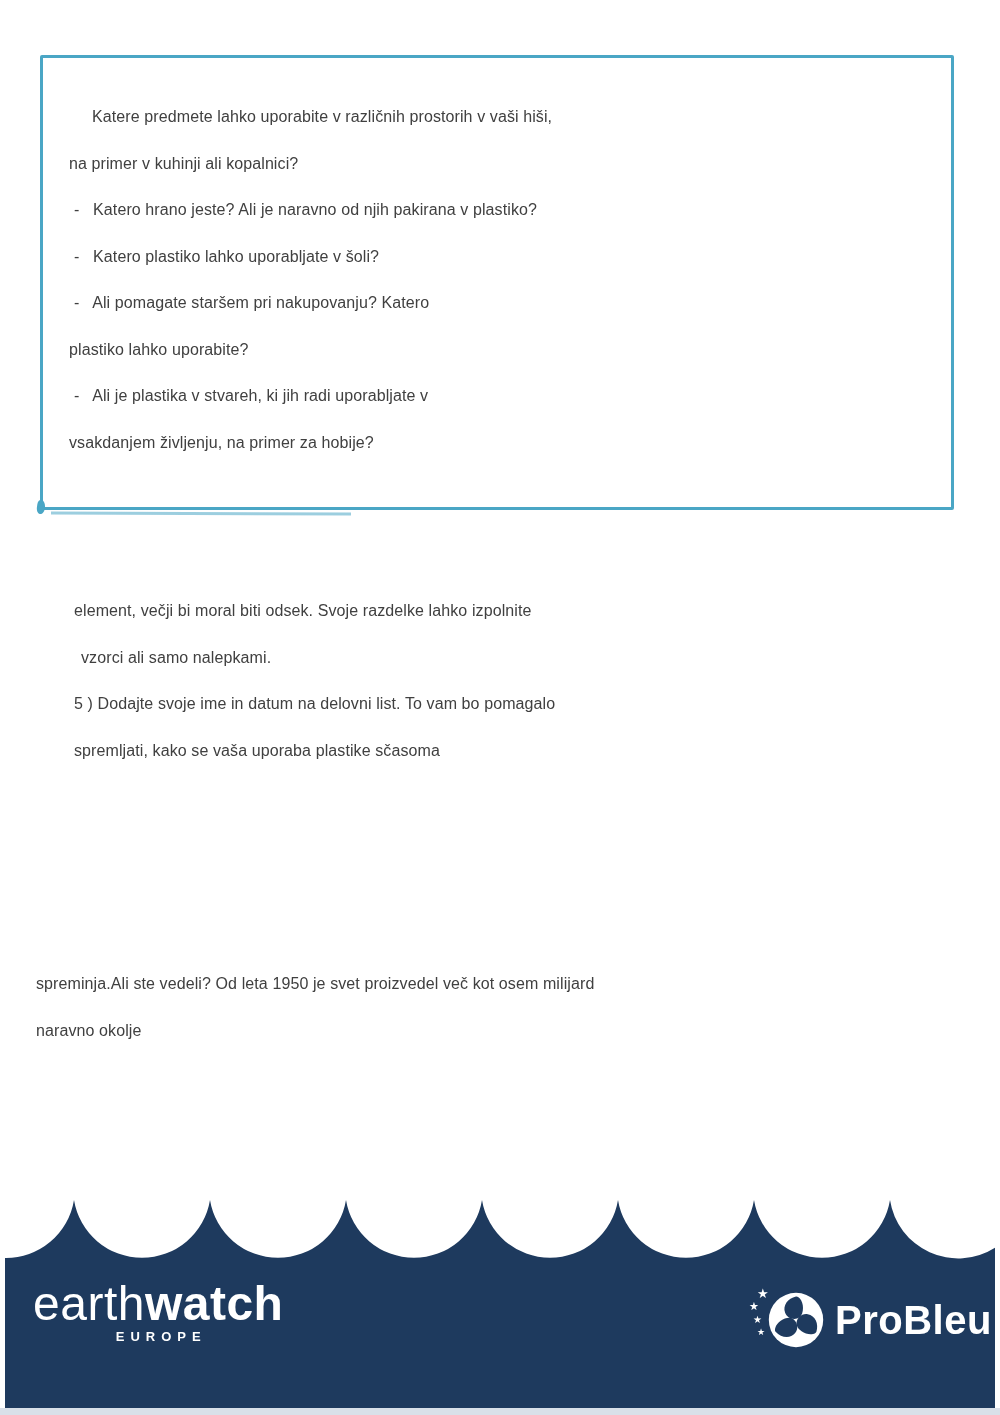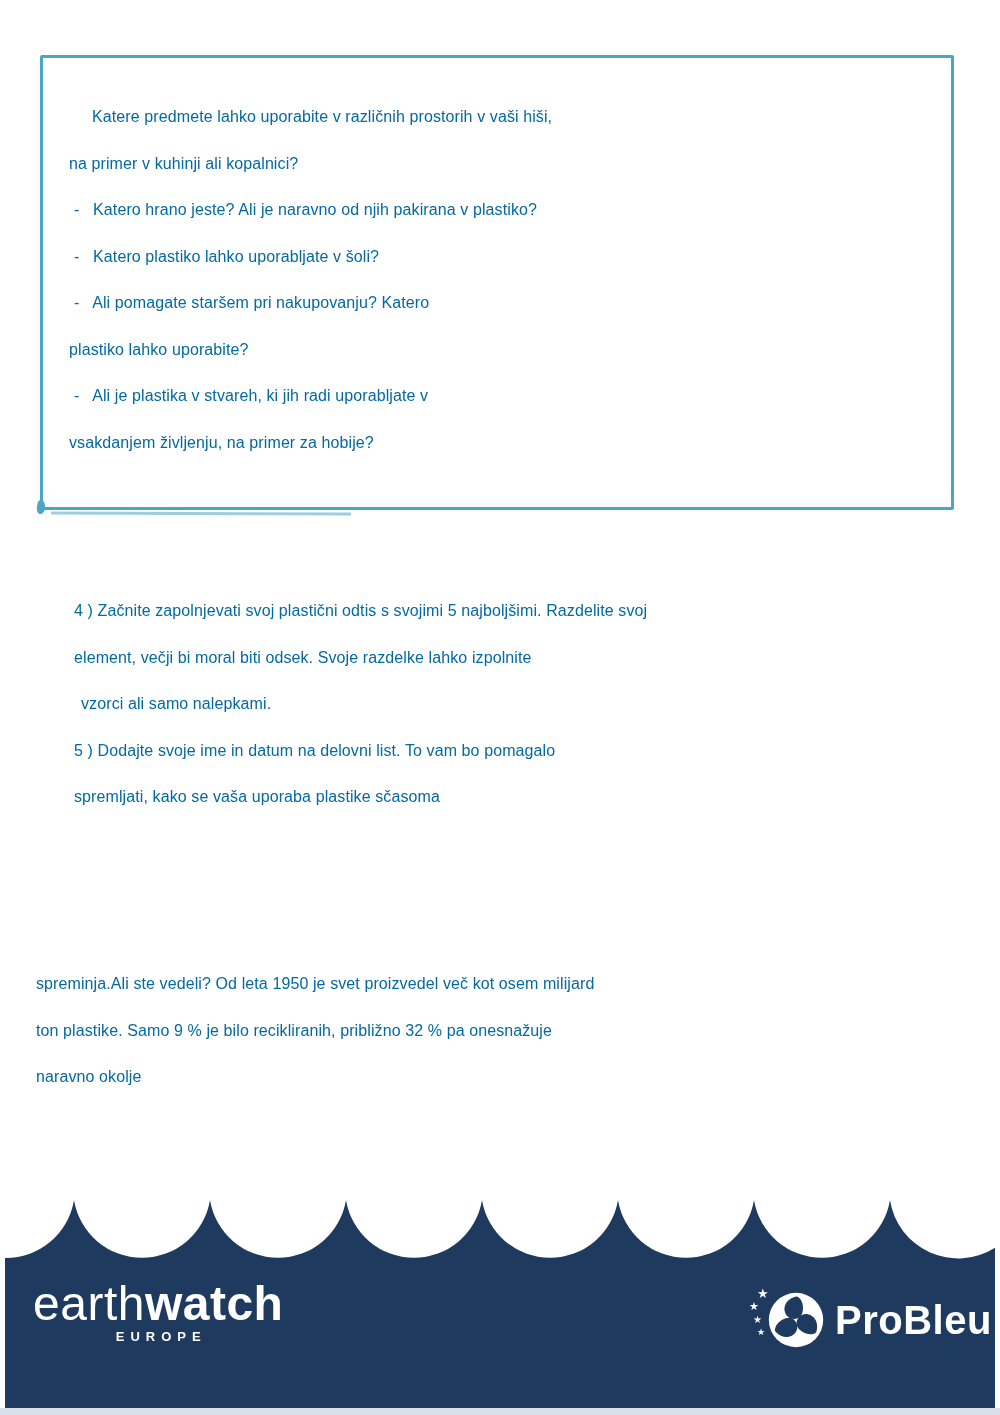--- a/index.html
+++ b/index.html
@@ -43,21 +43,21 @@
     position:absolute;
     width:900px;
     color:#2d2d2d;
   }
   .line{
     height:46.5px;
     font-size:16px;
     line-height:20px;
     white-space:pre-wrap;
     letter-spacing:.1px;
-    color:#0369a1;
+    color:#404040;
   }
   .box-lines{ left:43px; top:107px; width:880px; }
   .ind-first{ padding-left:49px; }
   .ind-cont{ padding-left:26px; }
   .ind-dash{ padding-left:31px; }
   .sec2{ left:0; top:601px; }
   .sec2 .line{ padding-left:74px; }
   .sec2 .line.ind-more{ padding-left:81px; }
   .sec3{ left:0; top:974px; }
   .sec3 .line{ padding-left:36px; }
@@ -130,30 +130,28 @@
     <div class="line ind-cont">na primer v kuhinji ali kopalnici?</div>
     <div class="line ind-dash">-   Katero hrano jeste? Ali je naravno od njih pakirana v plastiko?</div>
     <div class="line ind-dash">-   Katero plastiko lahko uporabljate v šoli?</div>
     <div class="line ind-dash">-   Ali pomagate staršem pri nakupovanju? Katero</div>
     <div class="line ind-cont">plastiko lahko uporabite?</div>
     <div class="line ind-dash">-   Ali je plastika v stvareh, ki jih radi uporabljate v</div>
     <div class="line ind-cont">vsakdanjem življenju, na primer za hobije?</div>
   </div>
 
   <div class="text-block sec2">
-    <div class="line">4 ) Začnite zapolnjevati svoj plastični odtis s svojimi 5 najboljšimi. Razdelite svoj</div>
     <div class="line">element, večji bi moral biti odsek. Svoje razdelke lahko izpolnite</div>
     <div class="line ind-more">vzorci ali samo nalepkami.</div>
     <div class="line">5 ) Dodajte svoje ime in datum na delovni list. To vam bo pomagalo</div>
     <div class="line">spremljati, kako se vaša uporaba plastike sčasoma</div>
   </div>
 
   <div class="text-block sec3">
     <div class="line">spreminja.Ali ste vedeli? Od leta 1950 je svet proizvedel več kot osem milijard</div>
-    <div class="line">ton plastike. Samo 9 % je bilo recikliranih, približno 32 % pa onesnažuje</div>
     <div class="line">naravno okolje</div>
   </div>
 
   <div class="footer">
     <svg class="wave" width="990" height="213" viewBox="0 0 990 213">
       <path fill="#1e3a5e" d="
         M0,63
         A68.9,68.9 0 0 0 69,5
         a68.9,68.9 0 0 0 136,0
         a68.9,68.9 0 0 0 136,0

